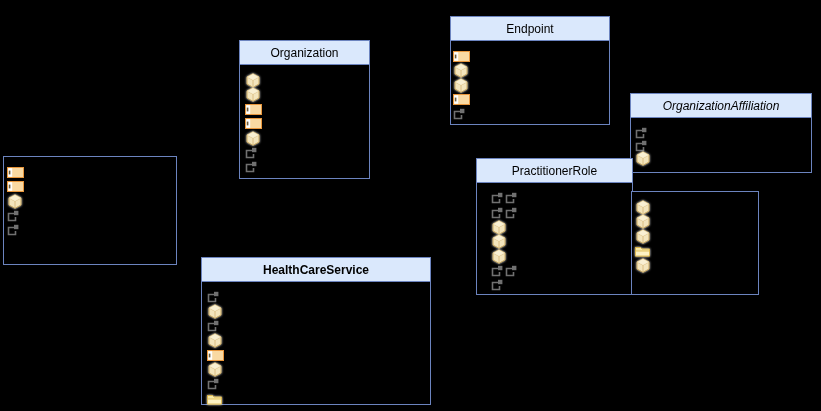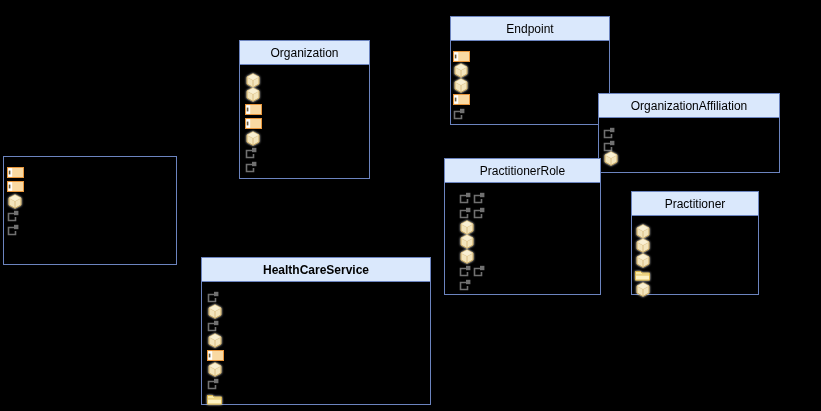--- a/index.html
+++ b/index.html
@@ -25,23 +25,23 @@
     font-size:12px;color:#000;white-space:nowrap;overflow:hidden;
   }
   .box-body{padding-top:8px;}
   .row{height:14.5px;display:flex;align-items:center;gap:2px;}
   .icon{display:block;flex:0 0 auto;}
   .icon-glow{filter:drop-shadow(0 0 1px rgba(255,255,255,0.95));}
 
   
   #box-organization            {left:239px;top:28px; width:129px;height:137px;margin-top:12px;}
   #box-endpoint                {left:450px;top:16px; width:158px;height:107px;}
-  #box-organization-affiliation{left:598px;top:93px; width:180px;height:78px;}
+  #box-organization-affiliation{left:630px;top:93px; width:180px;height:78px;font-style:italic;}
   #box-location                {left:3px;  top:156px;width:172px;height:107px;}
-  #box-practitioner-role       {left:444px;top:158px;width:155px;height:135px;}
+  #box-practitioner-role       {left:476px;top:158px;width:155px;height:135px;}
   #box-practitioner            {left:631px;top:191px;width:126px;height:102px;}
   #box-healthcare-service      {left:201px;top:257px;width:228px;height:146px;font-weight:bold;}
 
   
   #box-organization             .box-body{padding-left:5px;}
   #box-endpoint                 .box-body{padding-left:2px;}
   #box-organization-affiliation .box-body{padding-left:4px;}
   #box-location                 .box-body{padding-left:3px;}
   #box-practitioner-role        .box-body{padding-left:14px;}
   #box-practitioner             .box-body{padding-left:3px;}
@@ -279,21 +279,20 @@
         <div class="row">
   <svg class="icon" width="12" height="12" viewBox="0 0 12 12">
     <path d="M 8.5,3.5 H 1.5 V 10.5 H 8.5 V 7" fill="none" stroke="#707070" stroke-width="1.6"></path>
     <rect x="7" y="0.8" width="4.4" height="4.4" fill="#707070"></rect>
   </svg>
 </div>
       </div>
   </div>
 
   <div class="box" id="box-practitioner">
-    <div class="box-header">Practitioner</div>
     <div class="box-body">
         <div class="row">
   <svg class="icon icon-glow" width="16" height="15" viewBox="0 0 16 16">
     <polygon points="8,0.8 14.4,4.2 14.4,11.8 8,15.2 1.6,11.8 1.6,4.2" fill="#f3e5bd" stroke="#c9a558" stroke-width="1"></polygon>
     <polyline points="1.6,4.2 8,7.6 14.4,4.2" fill="none" stroke="#d9bc80" stroke-width="1"></polyline>
     <line x1="8" y1="7.6" x2="8" y2="15.2" stroke="#d9bc80" stroke-width="1"></line>
     <polygon points="8,0.8 14.4,4.2 8,7.6 1.6,4.2" fill="#faf2d8" stroke="none" opacity="0.8"></polygon>
   </svg>
 </div>
         <div class="row">

